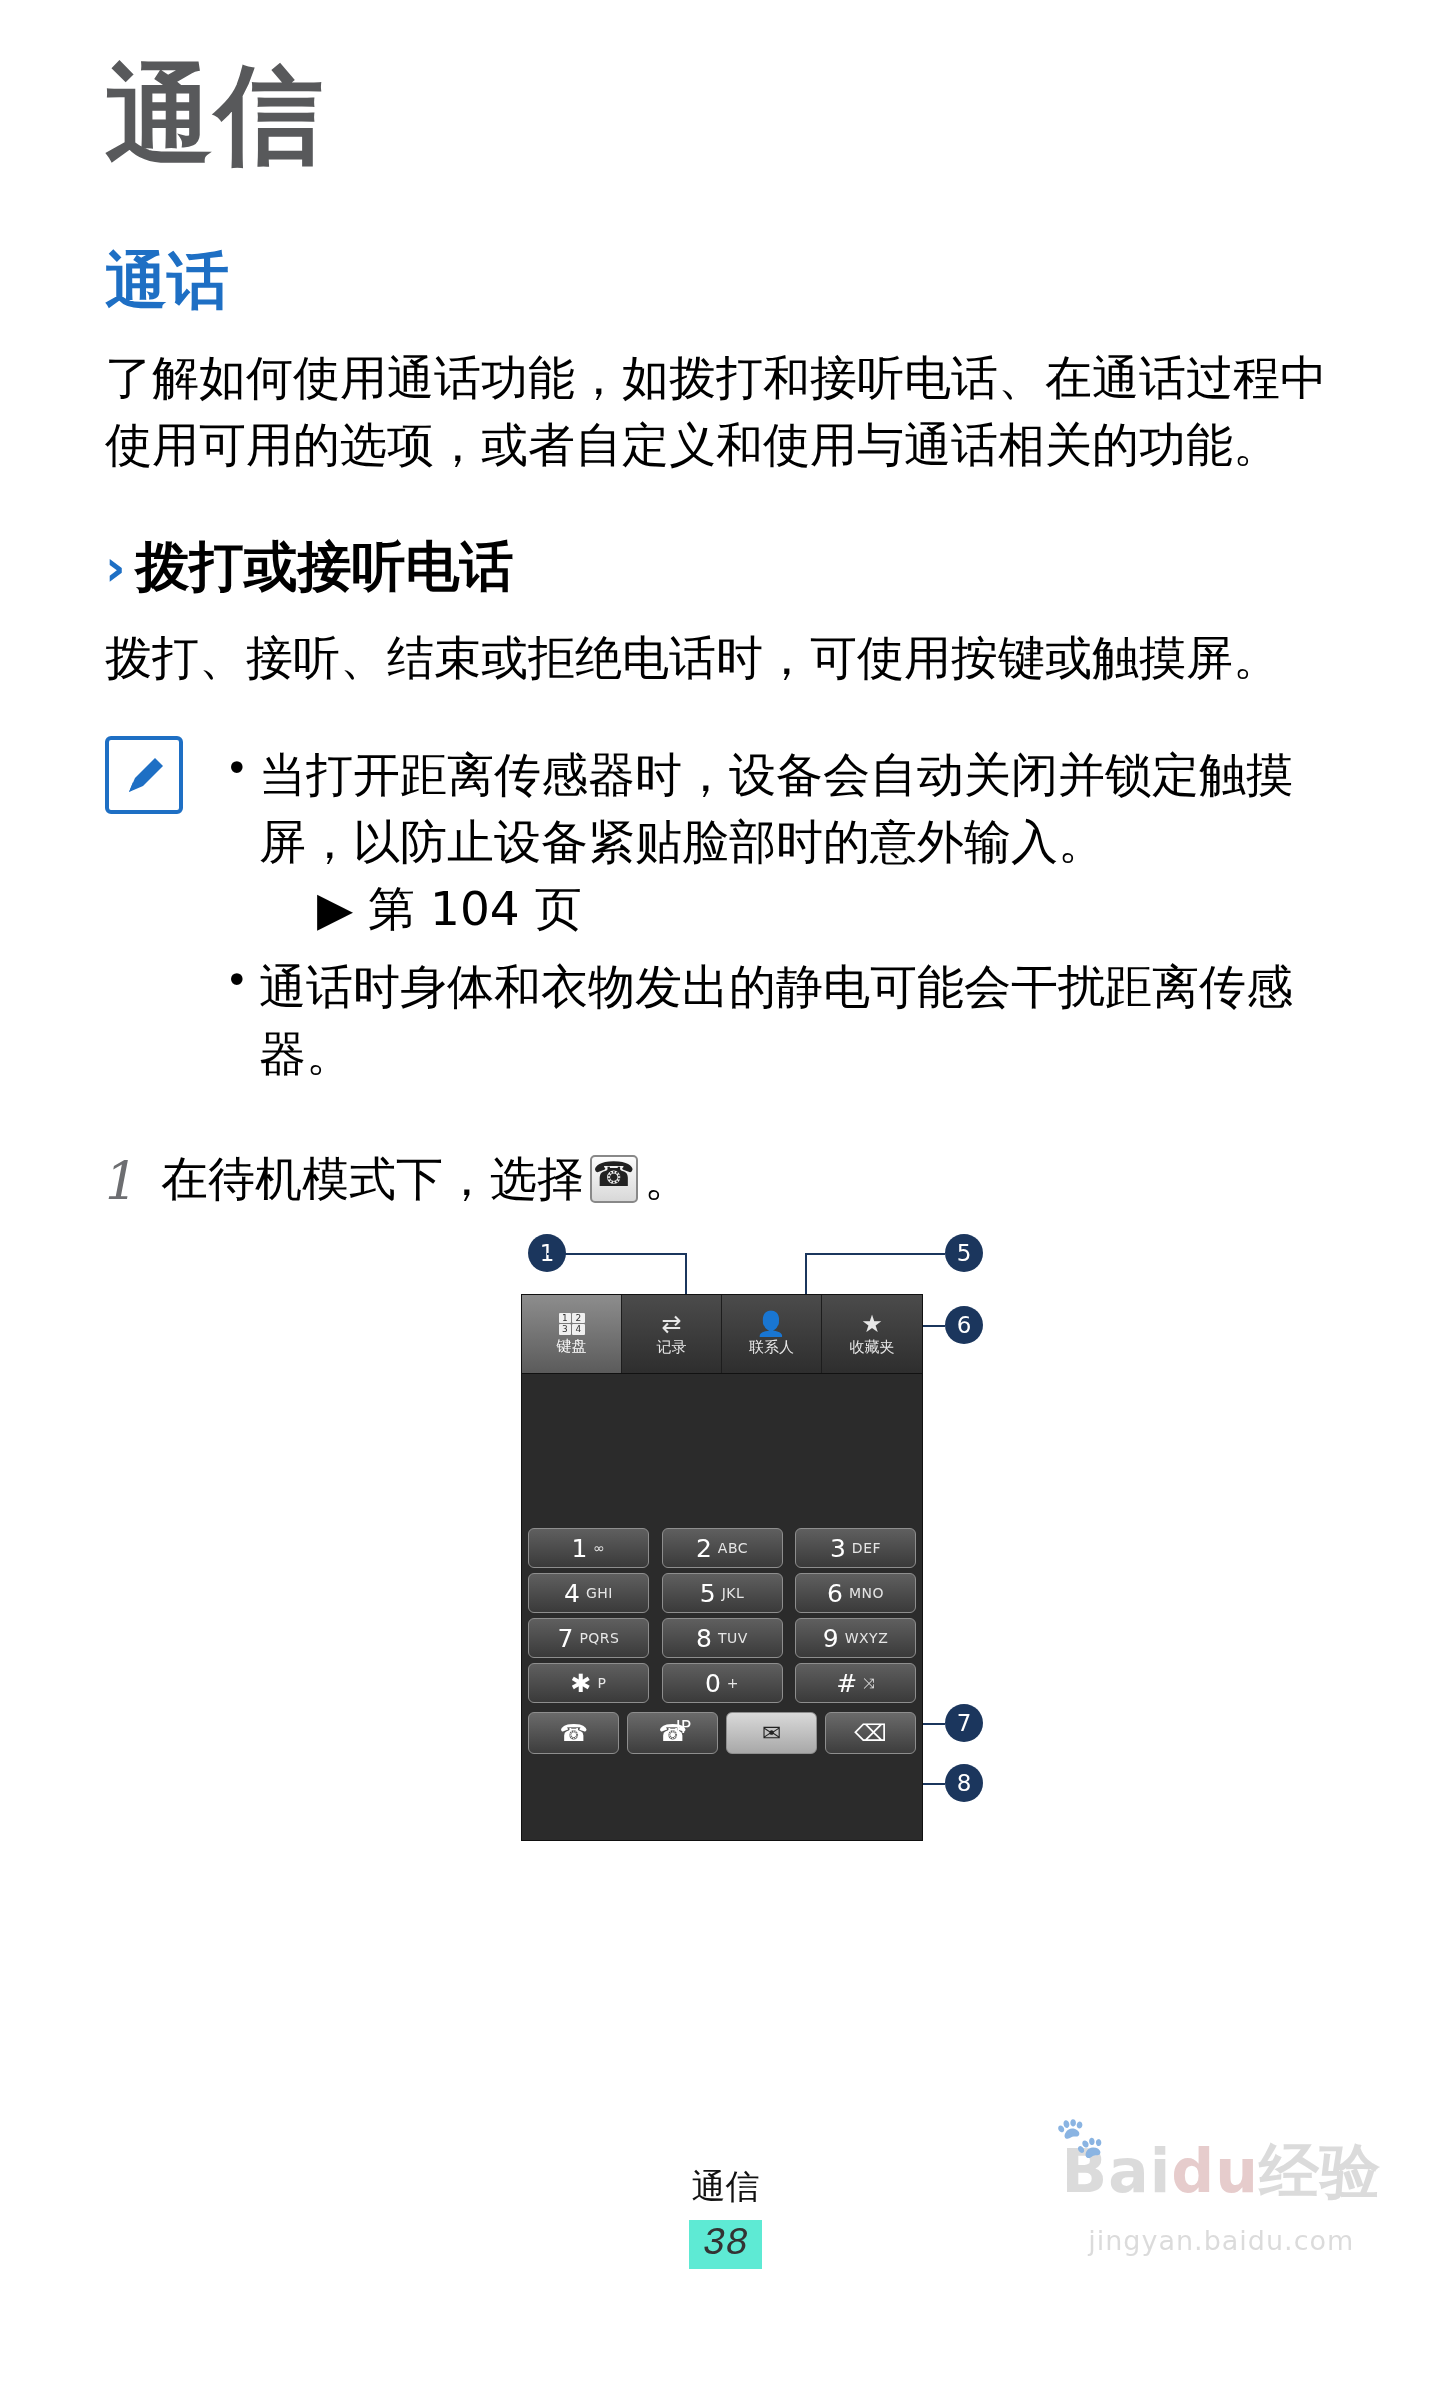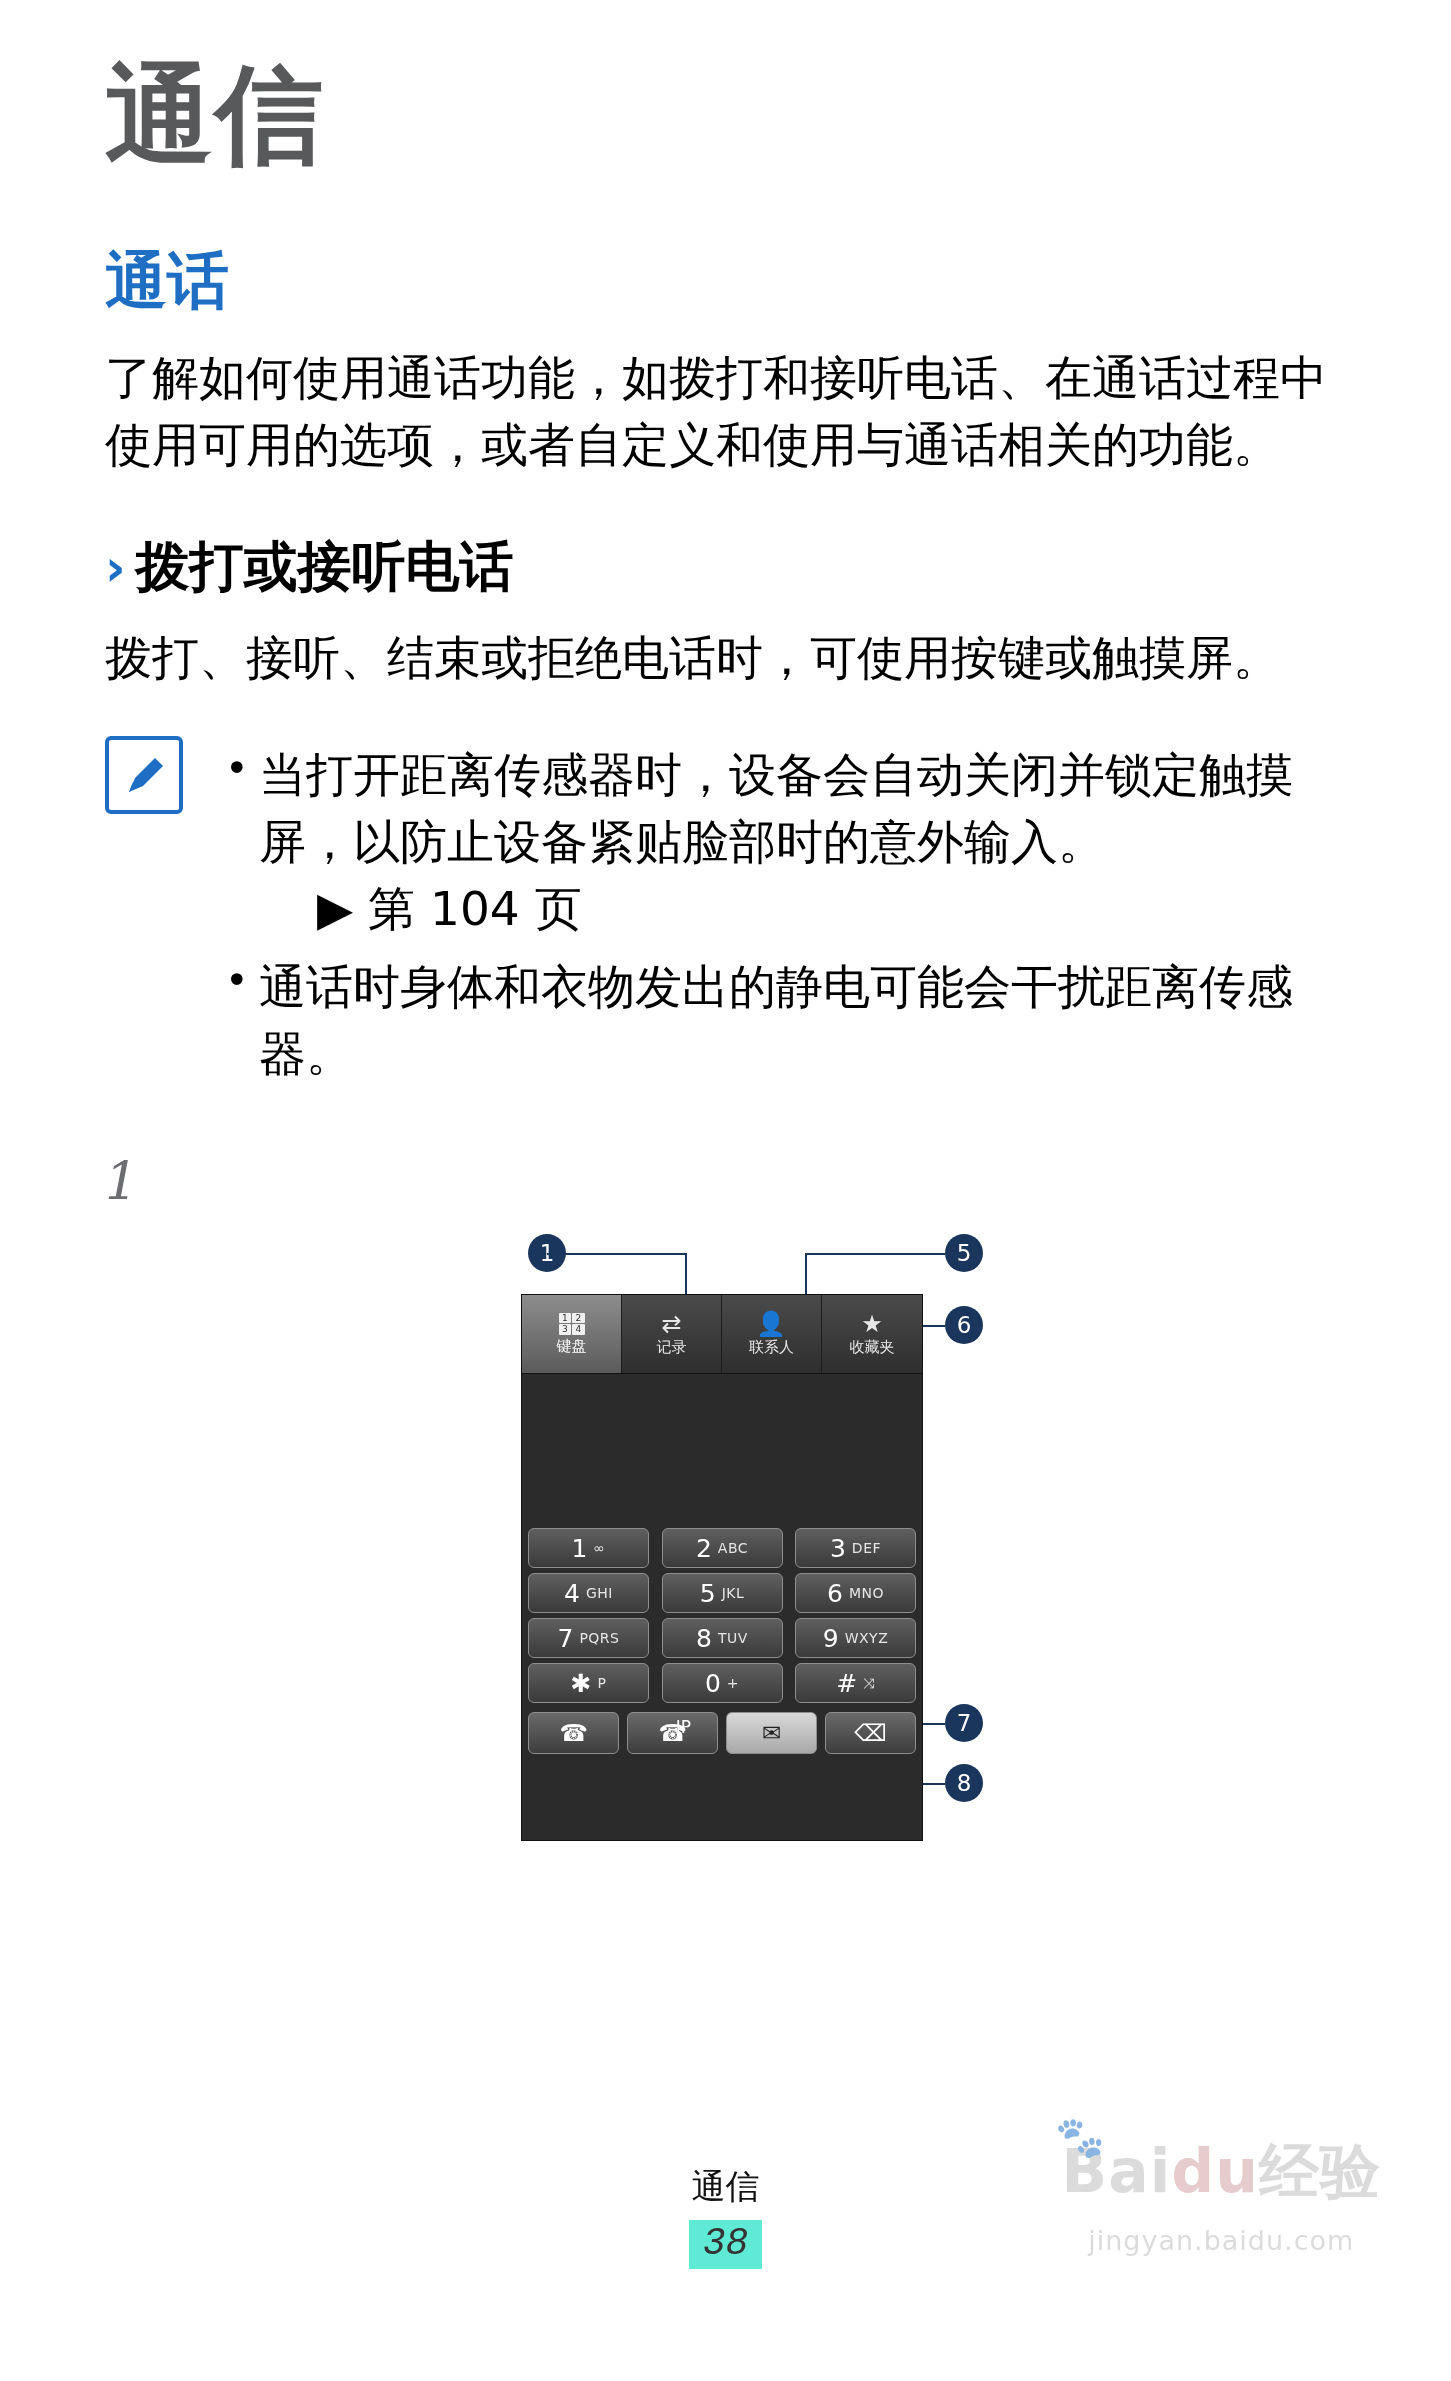--- a/index.html
+++ b/index.html
@@ -396,20 +396,25 @@
       </li>
       <li>
         <span>通话时身体和衣物发出的静电可能会干扰距离传感器。</span>
       </li>
     </ul>
   </div>
 
 
   <div class="step">
     <div class="step-num">1</div>
+    <div class="step-text">
+      <span>在待机模式下，选择</span>
+      <span class="inline-call-icon"></span>
+      <span>。</span>
+    </div>
   </div>
 
   <div class="figure">
 
     <div class="callout" style="left:423px; top:0px;">1</div>
     <div class="callout" style="left:423px; top:72px;">2</div>
     <div class="callout" style="left:423px; top:470px;">3</div>
     <div class="callout" style="left:423px; top:530px;">4</div>
     <div class="callout" style="left:840px; top:0px;">5</div>
     <div class="callout" style="left:840px; top:72px;">6</div>

